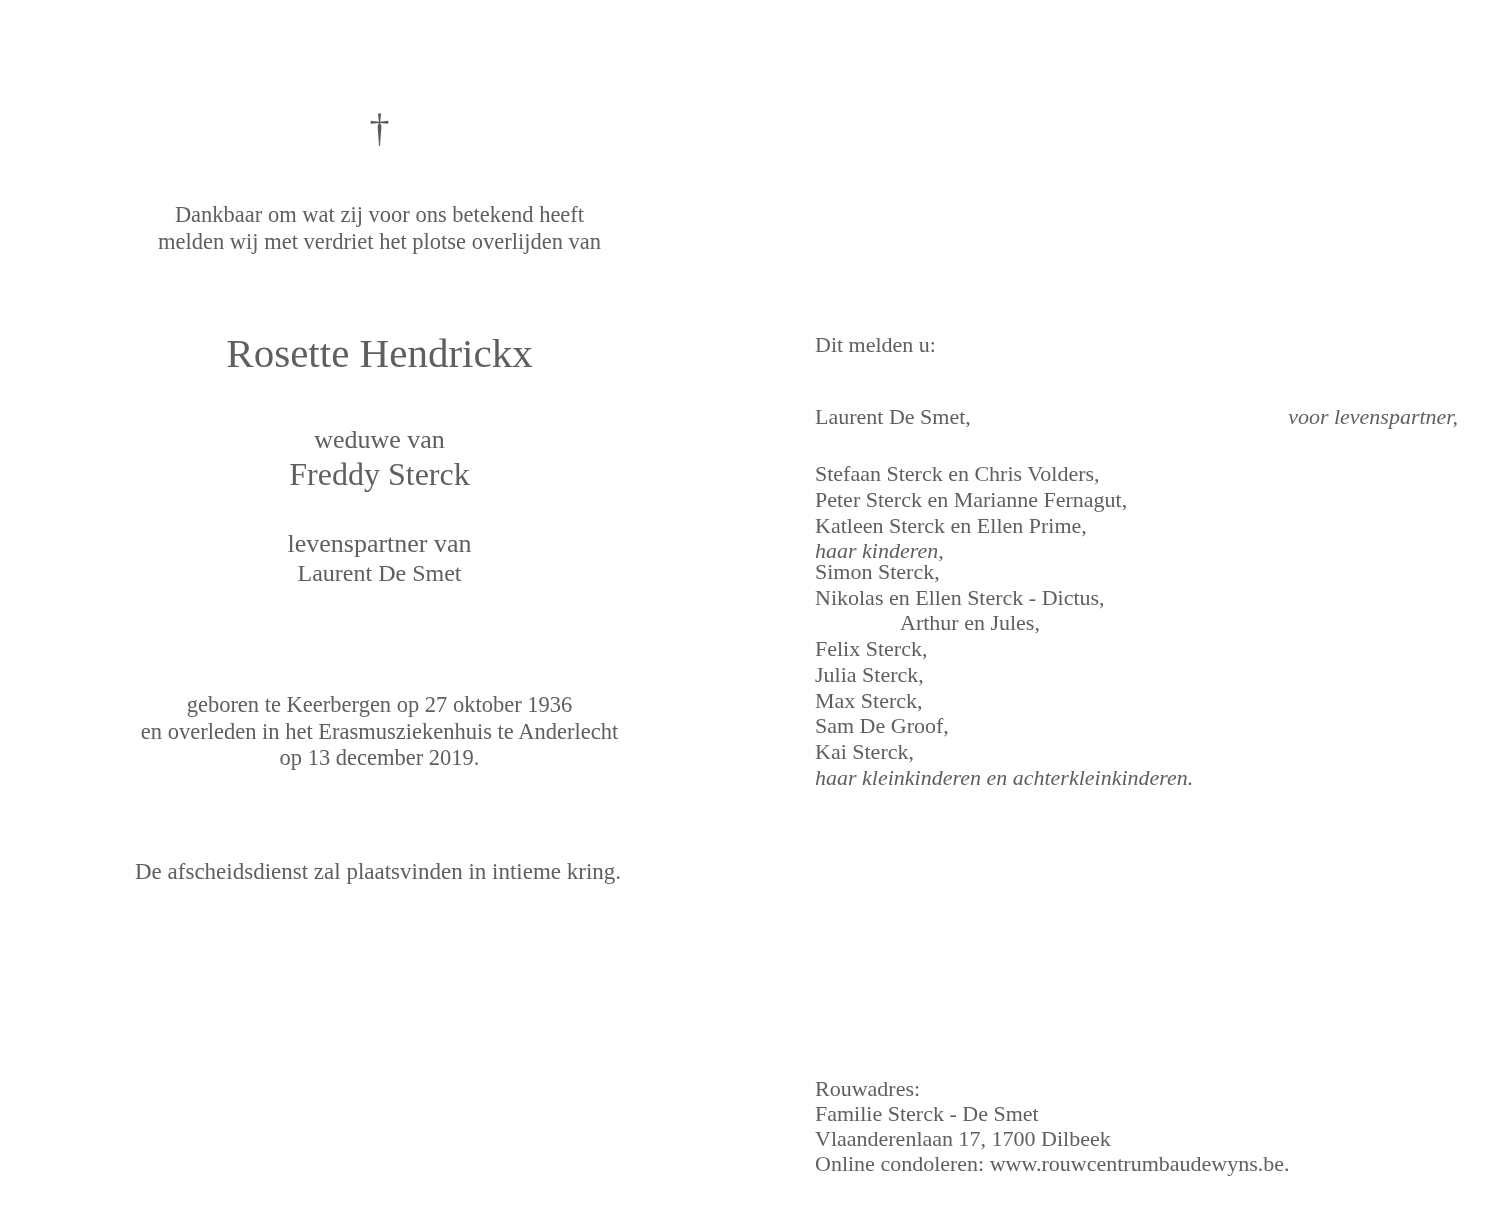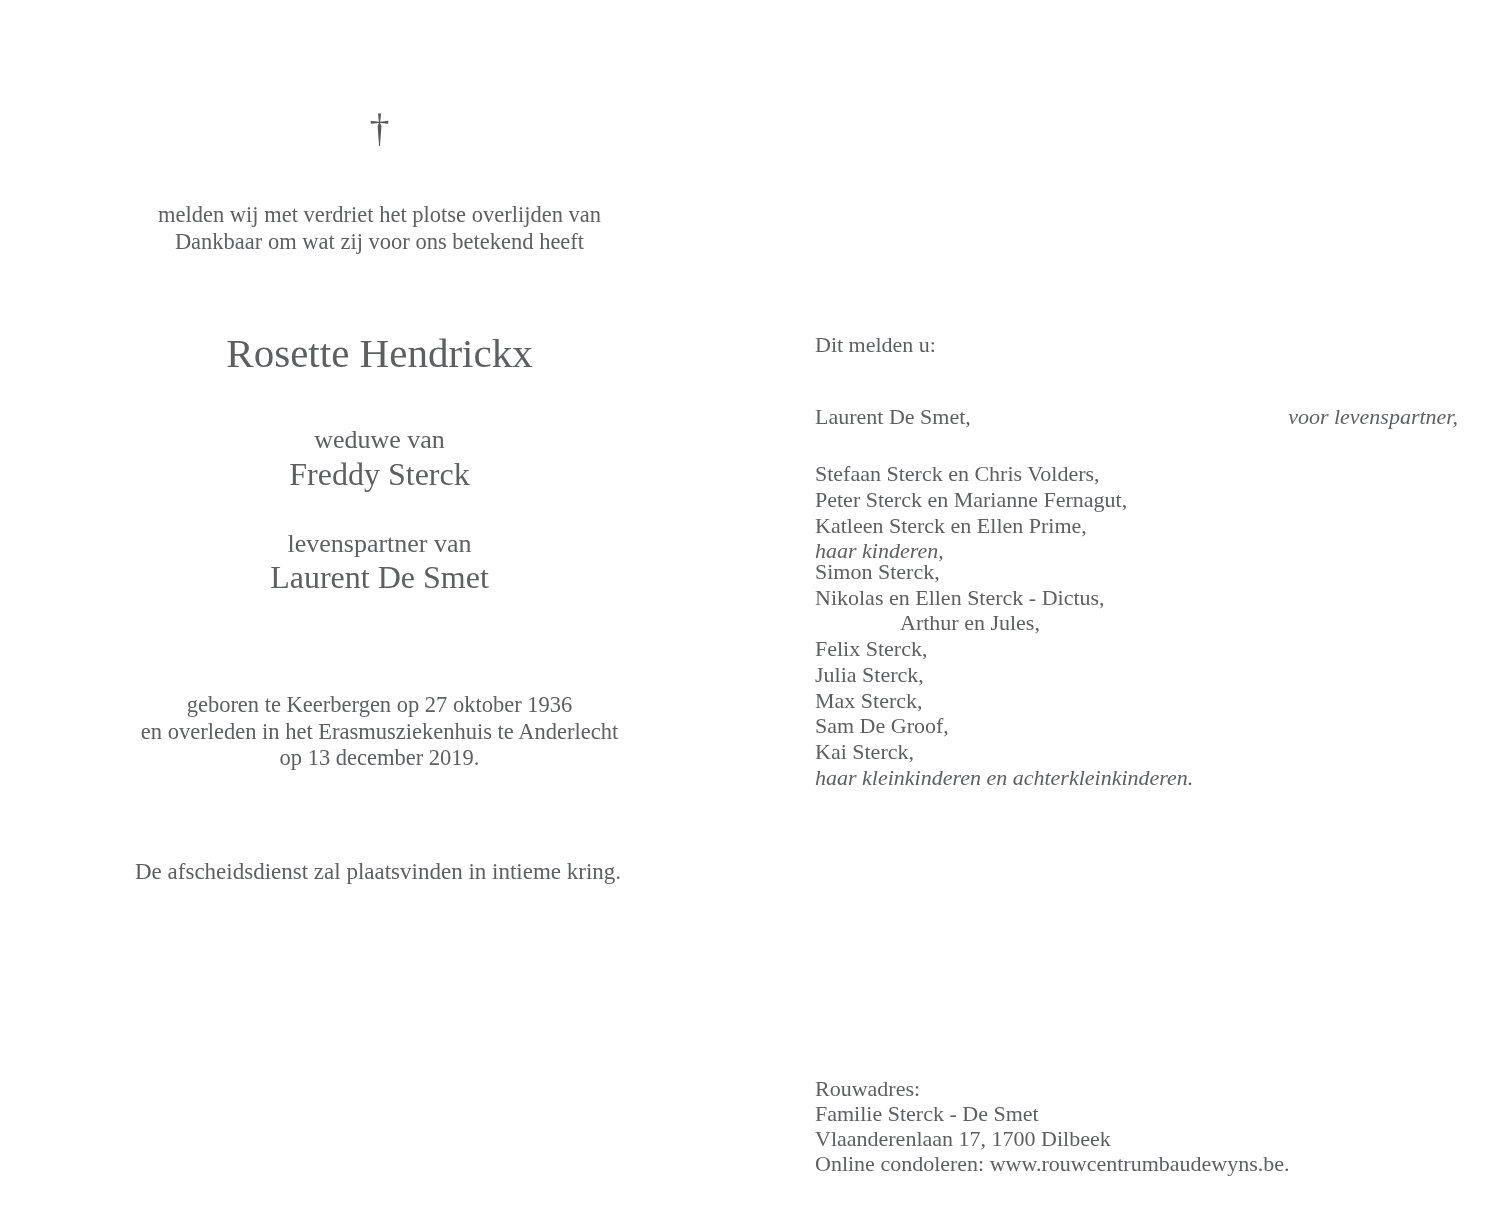--- a/index.html
+++ b/index.html
@@ -68,21 +68,21 @@
     position: absolute;
     left: 0; right: 0;
     top: 531px;
     font-size: 26px;
     line-height: 1;
   }
   .rel-name-2 {
     position: absolute;
     left: 0; right: 0;
     top: 561px;
-    font-size: 32px;
+    font-size: 24px;
     line-height: 1;
   }
   .dates {
     position: absolute;
     left: 0; right: 0;
     top: 652px;
     font-size: 22.5px;
     line-height: 26.5px;
     margin-top: 40px;
   }
@@ -144,22 +144,22 @@
 </style>
 </head>
 <body>
 
 <div class="page">
 
   <div class="left-col">
     <div class="cross">†</div>
 
     <div class="intro">
+      <div>Dankbaar om wat zij voor ons betekend heeft</div>
       <div>melden wij met verdriet het plotse overlijden van</div>
-      <div>Dankbaar om wat zij voor ons betekend heeft</div>
     </div>
 
     <h1 class="deceased-name">Rosette Hendrickx</h1>
 
     <div class="rel-label-1">weduwe van</div>
     <div class="rel-name-1">Freddy Sterck</div>
 
     <div class="rel-label-2">levenspartner van</div>
     <div class="rel-name-2">Laurent De Smet</div>
 

